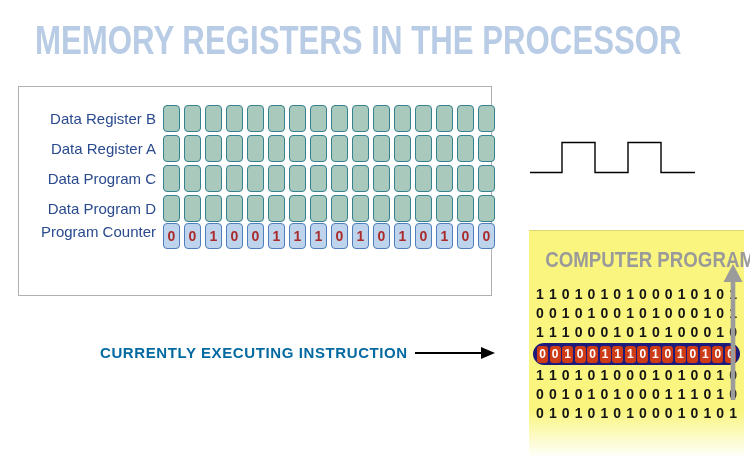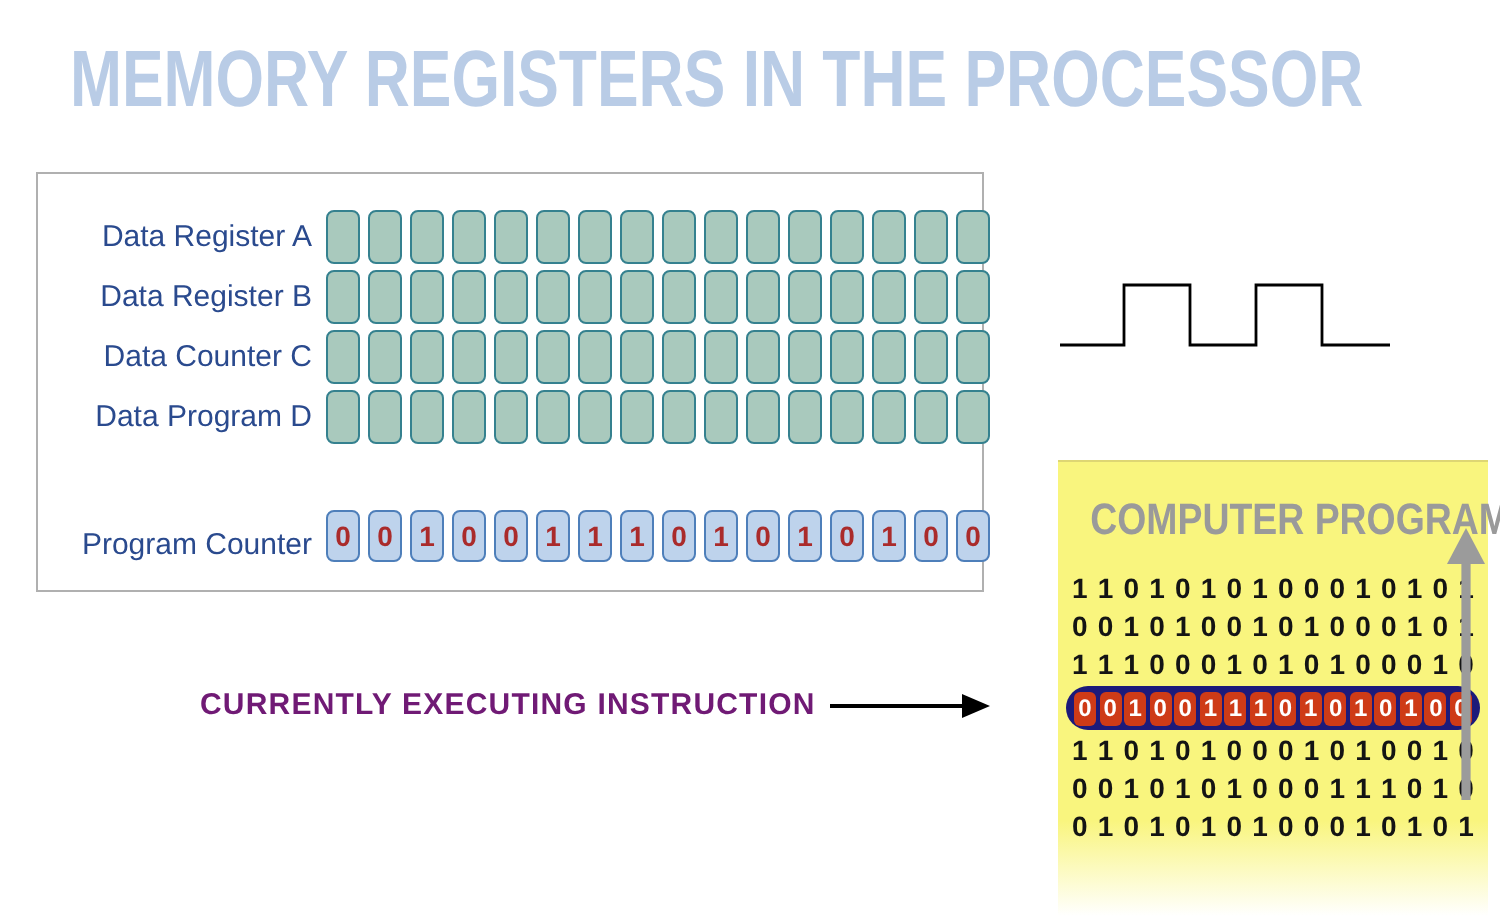--- a/index.html
+++ b/index.html
@@ -19,31 +19,31 @@
   .reg-row{display:flex;align-items:center;height:30px;}
   .reg-label{
     flex:0 0 137px;width:137px;text-align:right;padding-right:7px;
     color:#2a4a8e;font-size:15px;white-space:nowrap;
   }
   .reg-cells{display:flex;gap:4px;}
   .dcell{
     width:17px;height:27px;box-sizing:border-box;border-radius:4px;
     background:#a9c9bd;border:1px solid #35818f;
   }
-  .pc-row{display:flex;align-items:flex-end;margin-top:30px;height:28px;}
+  .pc-row{display:flex;align-items:flex-start;height:28px;}
   .pc-cells{display:flex;gap:4px;}
   .pcell{
     width:17px;height:26px;box-sizing:border-box;border-radius:4px;
     background:#bed3ec;border:1px solid #4e7fba;
     color:#aa2b2b;font-size:14px;font-weight:bold;
     display:flex;align-items:center;justify-content:center;
   }
   .wave{position:absolute;left:529px;top:140px;}
   .exec-row{position:absolute;left:100px;top:344px;display:flex;align-items:center;gap:7px;}
-  .exec-text{font-size:15px;font-weight:bold;color:#701a75;letter-spacing:.6px;white-space:nowrap;}
+  .exec-text{font-size:15px;font-weight:bold;color:#0369a1;letter-spacing:.6px;white-space:nowrap;}
   .prog-box{
     position:absolute;left:505px;top:230px;width:215px;height:228px;box-sizing:border-box;
     background:linear-gradient(to bottom,#f9f57e 0%,#f9f57e 79%,rgba(249,245,126,0) 100%);
     border-top:1px solid #ded673;
     margin-left:24px;
   }
   .prog-title{
     margin-top:18px;text-align:center;font-size:22px;line-height:22px;font-weight:bold;
     color:#9a9a9a;transform:scaleX(.85);white-space:nowrap;
   }
@@ -63,20 +63,41 @@
   }
   .up-arrow{position:absolute;left:722px;top:264px;}
 </style>
 </head>
 <body>
 
 <div class="title">MEMORY REGISTERS IN THE PROCESSOR</div>
 
 <div class="reg-panel">
   <div class="reg-row">
+    <span class="reg-label">Data Register B</span>
+    <div class="reg-cells">
+        <span class="dcell"></span>
+        <span class="dcell"></span>
+        <span class="dcell"></span>
+        <span class="dcell"></span>
+        <span class="dcell"></span>
+        <span class="dcell"></span>
+        <span class="dcell"></span>
+        <span class="dcell"></span>
+        <span class="dcell"></span>
+        <span class="dcell"></span>
+        <span class="dcell"></span>
+        <span class="dcell"></span>
+        <span class="dcell"></span>
+        <span class="dcell"></span>
+        <span class="dcell"></span>
+        <span class="dcell"></span>
+      </div>
+  </div>
+  <div class="reg-row">
     <span class="reg-label">Data Register A</span>
     <div class="reg-cells">
         <span class="dcell"></span>
         <span class="dcell"></span>
         <span class="dcell"></span>
         <span class="dcell"></span>
         <span class="dcell"></span>
         <span class="dcell"></span>
         <span class="dcell"></span>
         <span class="dcell"></span>
@@ -84,42 +105,21 @@
         <span class="dcell"></span>
         <span class="dcell"></span>
         <span class="dcell"></span>
         <span class="dcell"></span>
         <span class="dcell"></span>
         <span class="dcell"></span>
         <span class="dcell"></span>
       </div>
   </div>
   <div class="reg-row">
-    <span class="reg-label">Data Register B</span>
-    <div class="reg-cells">
-        <span class="dcell"></span>
-        <span class="dcell"></span>
-        <span class="dcell"></span>
-        <span class="dcell"></span>
-        <span class="dcell"></span>
-        <span class="dcell"></span>
-        <span class="dcell"></span>
-        <span class="dcell"></span>
-        <span class="dcell"></span>
-        <span class="dcell"></span>
-        <span class="dcell"></span>
-        <span class="dcell"></span>
-        <span class="dcell"></span>
-        <span class="dcell"></span>
-        <span class="dcell"></span>
-        <span class="dcell"></span>
-      </div>
-  </div>
-  <div class="reg-row">
-    <span class="reg-label">Data Counter C</span>
+    <span class="reg-label">Data Program C</span>
     <div class="reg-cells">
         <span class="dcell"></span>
         <span class="dcell"></span>
         <span class="dcell"></span>
         <span class="dcell"></span>
         <span class="dcell"></span>
         <span class="dcell"></span>
         <span class="dcell"></span>
         <span class="dcell"></span>
         <span class="dcell"></span>

